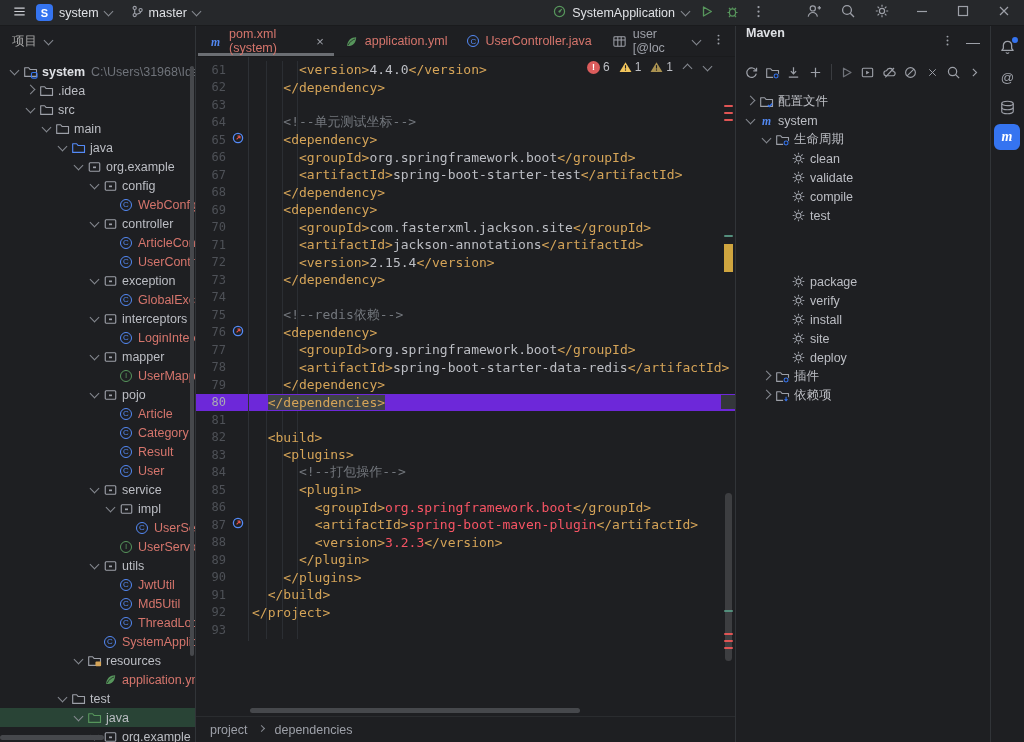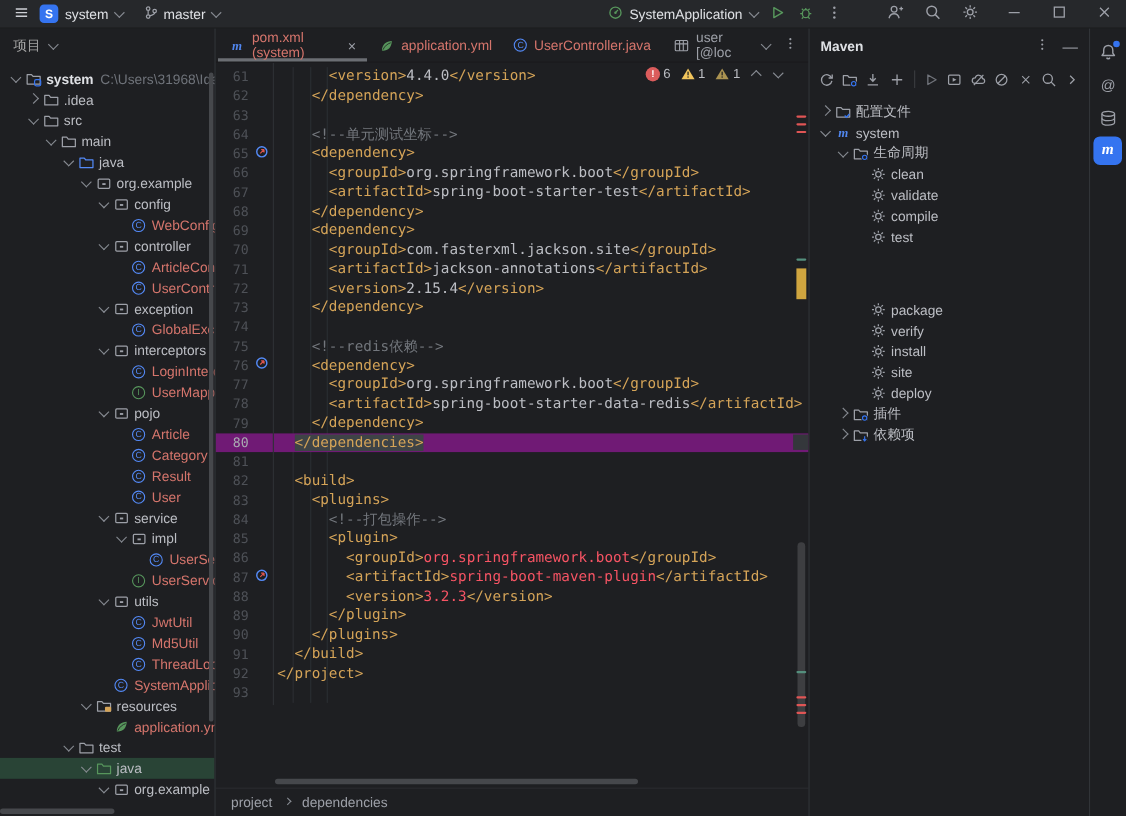--- a/index.html
+++ b/index.html
@@ -40,21 +40,21 @@
   .tab{display:flex;align-items:center;gap:6px;padding:0 10px;font-size:12.5px;color:#9da0a8;position:relative}
   .tab .tab-label.red{color:#d5756c}
   .tab.active{box-shadow:inset 0 -3px 0 #6b6e73}
   .tab .tab-close{color:#9da0a8;font-size:13px;margin-left:2px}
   .tab-ctrls{margin-left:auto;display:flex;align-items:center;gap:10px;padding-right:10px}
   .editor-content{flex:1;position:relative;overflow:hidden}
   .code{position:absolute;left:0;top:0;right:0;padding-top:4px;font-family:"DejaVu Sans Mono","Liberation Mono",monospace;font-size:13px}
   .code::before{content:"";position:absolute;left:52px;top:0;height:584px;width:1px;background:#2e3136}
   .iguide{position:absolute;top:4px;height:578px;width:1px;background:#2b2e33}
   .cl{height:17.5px;display:flex;align-items:center}
-  .cl.cur{background:#701a75}
+  .cl.cur{background:#6d28d9}
   .cl .ln{width:34px;flex:0 0 34px;text-align:right;color:#4e5157;font-size:12px;padding-right:4px}
   .cl.cur .ln{color:#a9abb2}
   .cl .gut{width:16px;flex:0 0 16px;display:flex;align-items:center;justify-content:center}
   .cl pre{margin:0;padding-left:6px;font-family:inherit;font-size:inherit;white-space:pre}
   .c-tag{color:#d5a458}
   .c-txt{color:#bcbec4}
   .c-com{color:#73777d}
   .c-err{color:#f75464}
   .c-hl{color:#d5a458;background:#3e4346}
   
@@ -67,21 +67,21 @@
   .mark.red{background:#e05555}
   .mark.teal{background:#548f7d}
   .gold-block{position:absolute;right:2px;width:9px;height:28px;background:#cfa53f}
   .cur-mark{position:absolute;right:0;width:14px;height:14px;background:#34373b}
   .vthumb{position:absolute;right:3px;width:7px;height:168px;background:rgba(255,255,255,.14);border-radius:4px}
   .ehscroll{position:absolute;left:54px;bottom:3px;width:330px;height:5px;background:#46484c;border-radius:3px}
   .breadcrumbs{height:26px;flex:0 0 26px;border-top:1px solid #2a2c2f;display:flex;align-items:center;gap:9px;padding-left:14px;font-size:12.5px;color:#9da0a8}
   .breadcrumbs .sep{color:#6f737a}
   
   .maven-panel{width:255px;flex:0 0 255px;border-left:1px solid #313438;display:flex;flex-direction:column;overflow:hidden}
-  .mv-header{height:32px;display:flex;align-items:center;padding:0 10px}
+  .mv-header{height:32px;display:flex;padding:0 10px}
   .mv-title{font-weight:bold;color:#dfe1e5;font-size:12.5px}
   .mv-hicons{margin-left:auto;display:flex;gap:12px;align-items:center;color:#9da0a8}
   .mv-toolbar{height:28px;display:flex;align-items:center;gap:3px;padding:0 6px}
   .mv-tool{width:22px;height:22px;display:flex;align-items:center;justify-content:center;border-radius:4px}
   .mv-sep{width:1px;height:16px;background:#3a3c40;margin:0 3px}
   
   .right-stripe{width:33px;flex:0 0 33px;border-left:1px solid #313438;display:flex;flex-direction:column;align-items:center;padding-top:8px;gap:3px}
   .rs-item{width:28px;height:27px;display:flex;align-items:center;justify-content:center;position:relative}
   .rs-item.active{background:#3574f0;border-radius:6px;width:26px;height:26px}
   .rs-m{color:#fff;font-weight:bold;font-style:italic;font-size:14px;font-family:"Liberation Serif",serif}
@@ -364,20 +364,34 @@
             <span class="tlabel">interceptors</span>
           </div>
           <div class="trow" style="padding-left: 102px;">
             <span class="tchev"></span>
             <span class="ticon">
               <span style="display: flex; align-items: center;">
                 <span class="ic-circle">C</span>
               </span>
             </span>
             <span class="tlabel red">LoginIntercep</span>
+          </div>
+          <div class="trow" style="padding-left: 86px;">
+            <span class="tchev">
+              <span class="chev"></span>
+            </span>
+            <span class="ticon">
+              <span style="display: flex; align-items: center;">
+                <svg width="15" height="15" viewBox="0 0 16 16" fill="none">
+                  <rect x="2.4" y="4" width="11.2" height="9" rx="1" stroke="#9da0a8" stroke-width="1.2"></rect>
+                  <rect x="6.4" y="8" width="3.2" height="1.8" fill="#9da0a8"></rect>
+                </svg>
+              </span>
+            </span>
+            <span class="tlabel">mapper</span>
           </div>
           <div class="trow" style="padding-left: 102px;">
             <span class="tchev"></span>
             <span class="ticon">
               <span style="display: flex; align-items: center;">
                 <span class="ic-circle green">I</span>
               </span>
             </span>
             <span class="tlabel red">UserMapper</span>
           </div>

